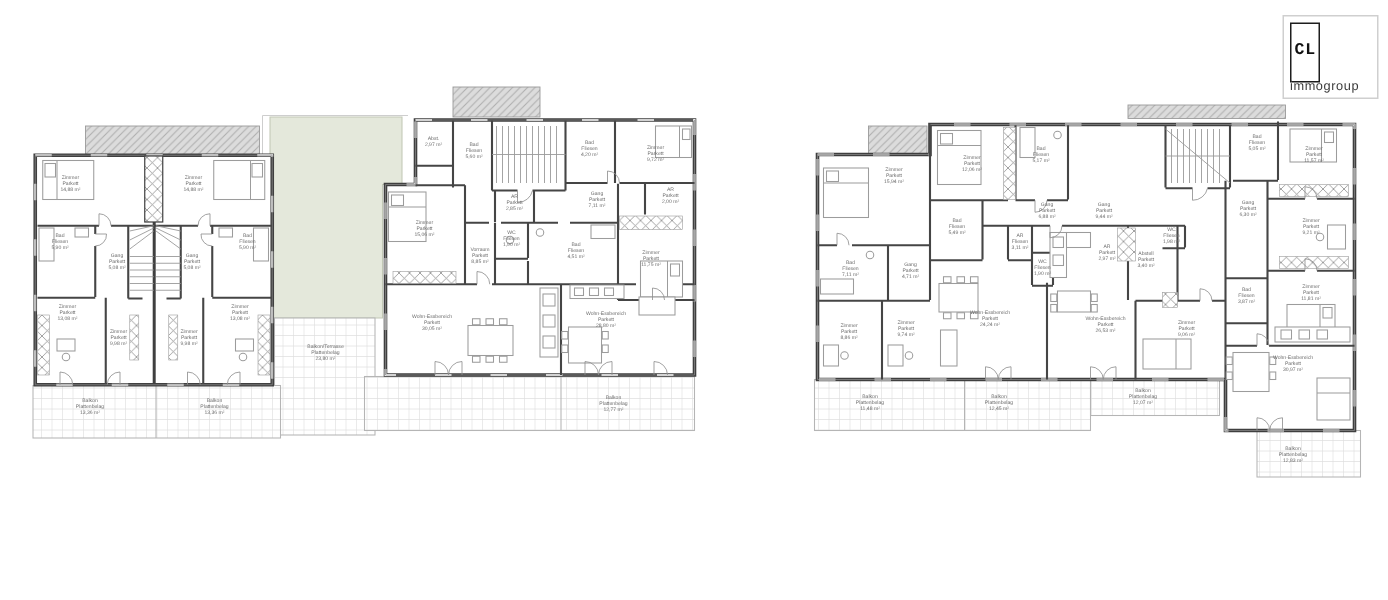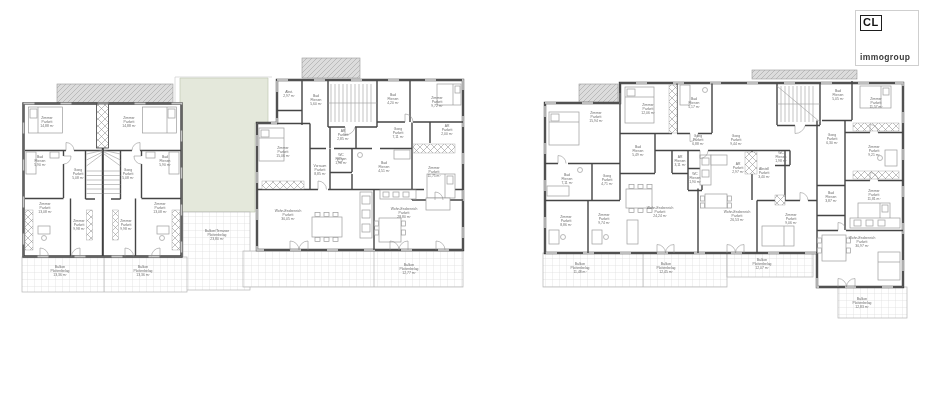--- a/index.html
+++ b/index.html
@@ -8,25 +8,25 @@
   #planSvg{position:absolute;left:0;top:0;}
   #labels-layer{position:absolute;left:0;top:0;width:925px;height:400px;pointer-events:none;}
   .room-label{
     position:absolute;transform:translate(-50%,-50%);
     font-size:3.4px;line-height:1.15;color:#6e6e6e;text-align:center;
     white-space:pre-line;letter-spacing:0;font-family:"Liberation Sans",sans-serif;}
   #logo{
     position:absolute;left:855px;top:10px;width:62px;height:54px;
     border:1px solid #cfcfcf;background:#ffffff;}
   #logo .cl-box{
-    position:absolute;left:4px;top:4px;padding:0 2px;
+    position:absolute;left:4px;top:4px;padding:12px 2px;
     border:1.2px solid #1d1d1d;font-weight:bold;font-size:11px;color:#111;
-    letter-spacing:0.5px;line-height:1.25;}
+    letter-spacing:0.5px;line-height:1.25;font-family:Liberation Mono, monospace;}
   #logo .grp{
-    position:absolute;left:4px;bottom:3px;font-weight:bold;font-size:8.5px;
+    position:absolute;left:4px;bottom:3px;font-weight:normal;font-size:8.5px;
     color:#3a3a3a;letter-spacing:0.4px;}
 </style>
 </head>
 <body>
 
 <div id="stage">
 
 <svg id="planSvg" width="925" height="400" viewBox="0 0 925 400">
   <defs>
     <pattern id="hatch" patternUnits="userSpaceOnUse" width="5" height="5">

